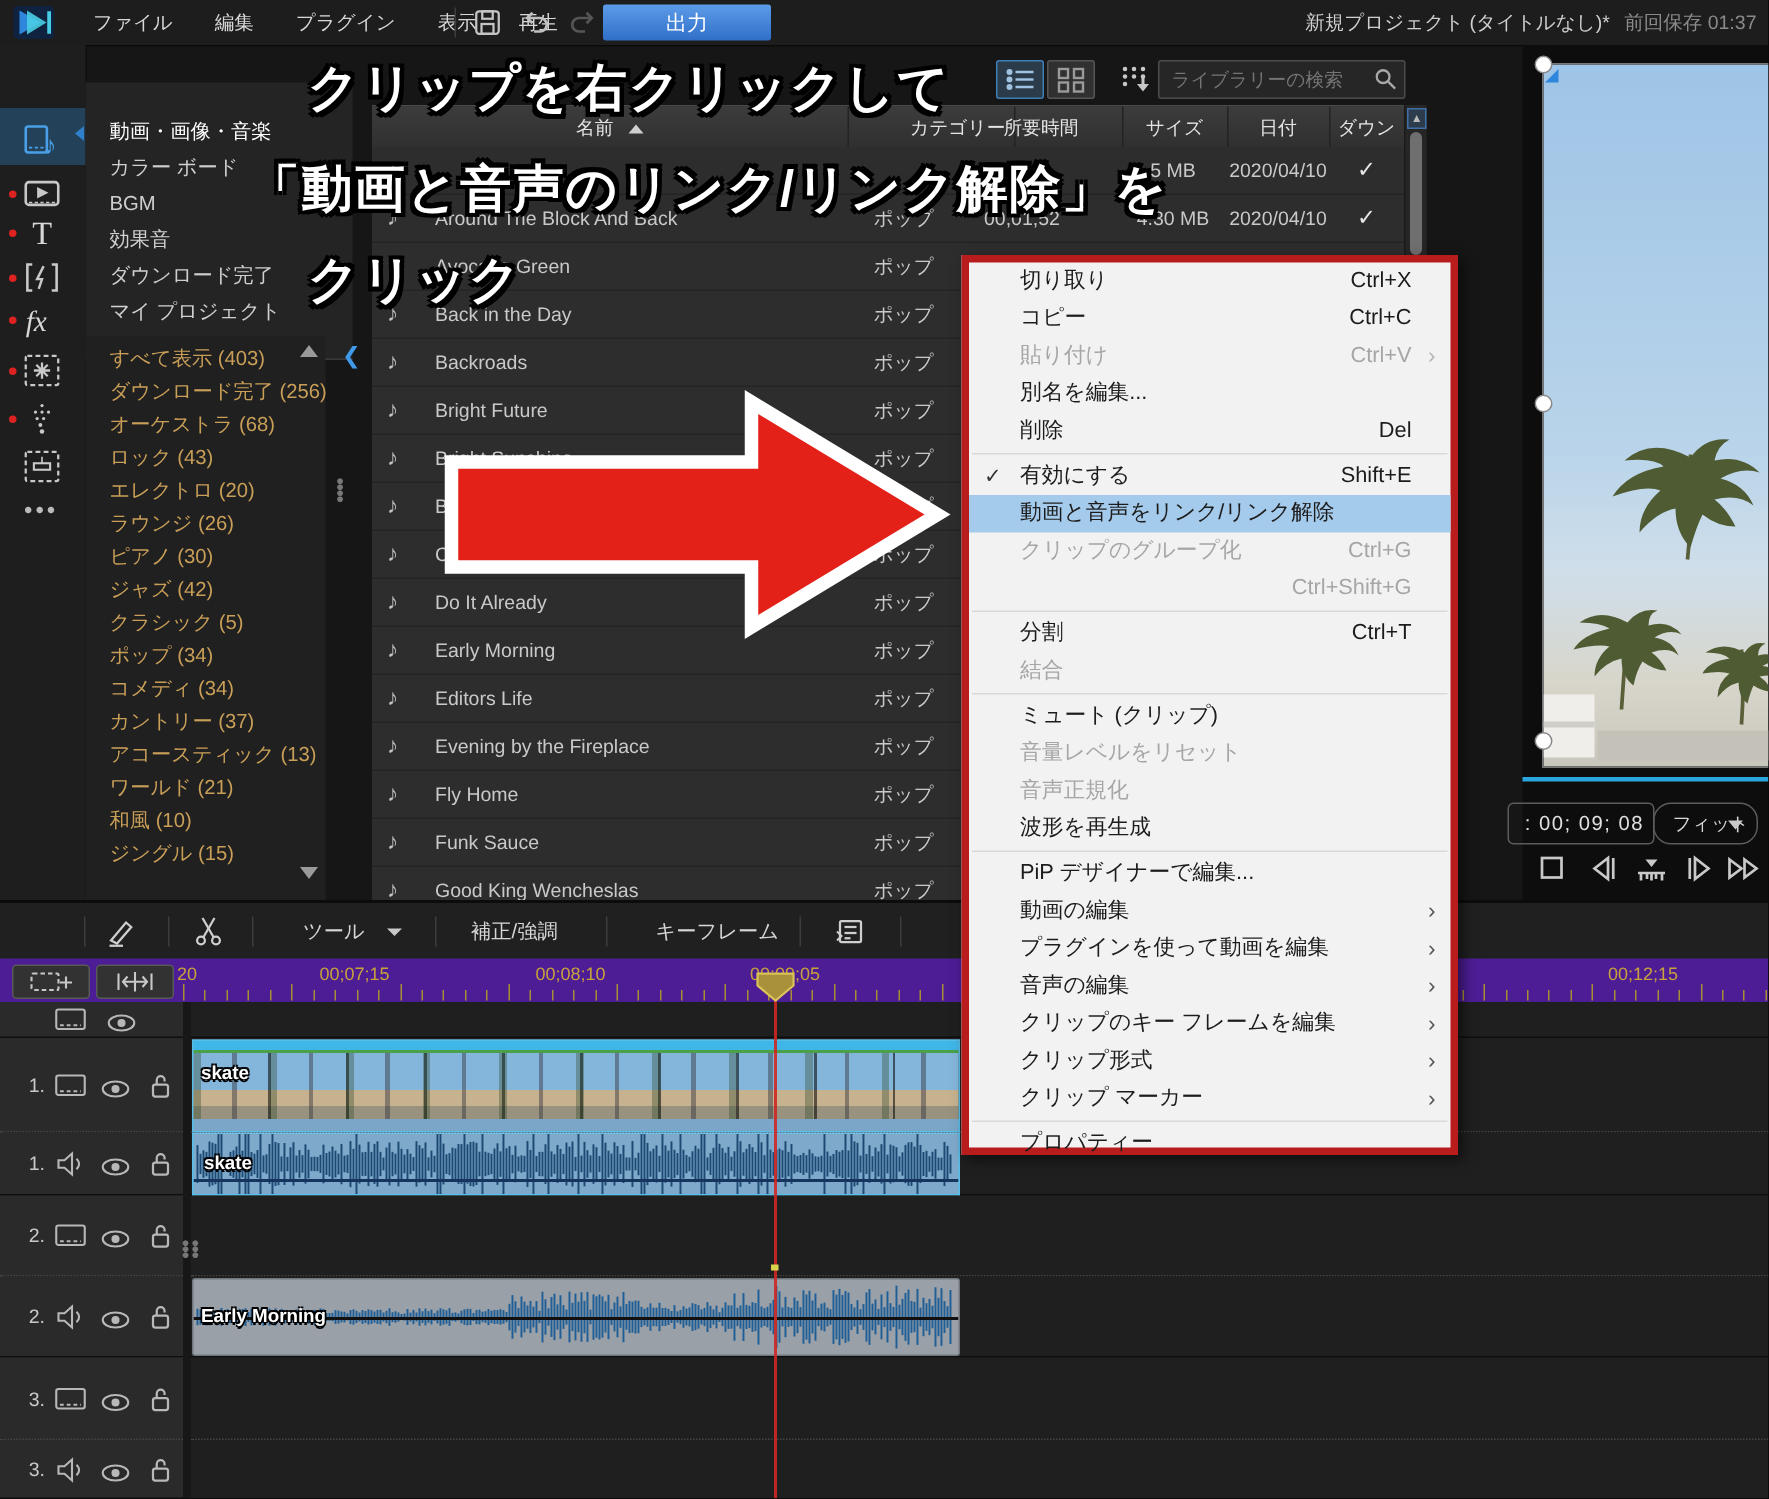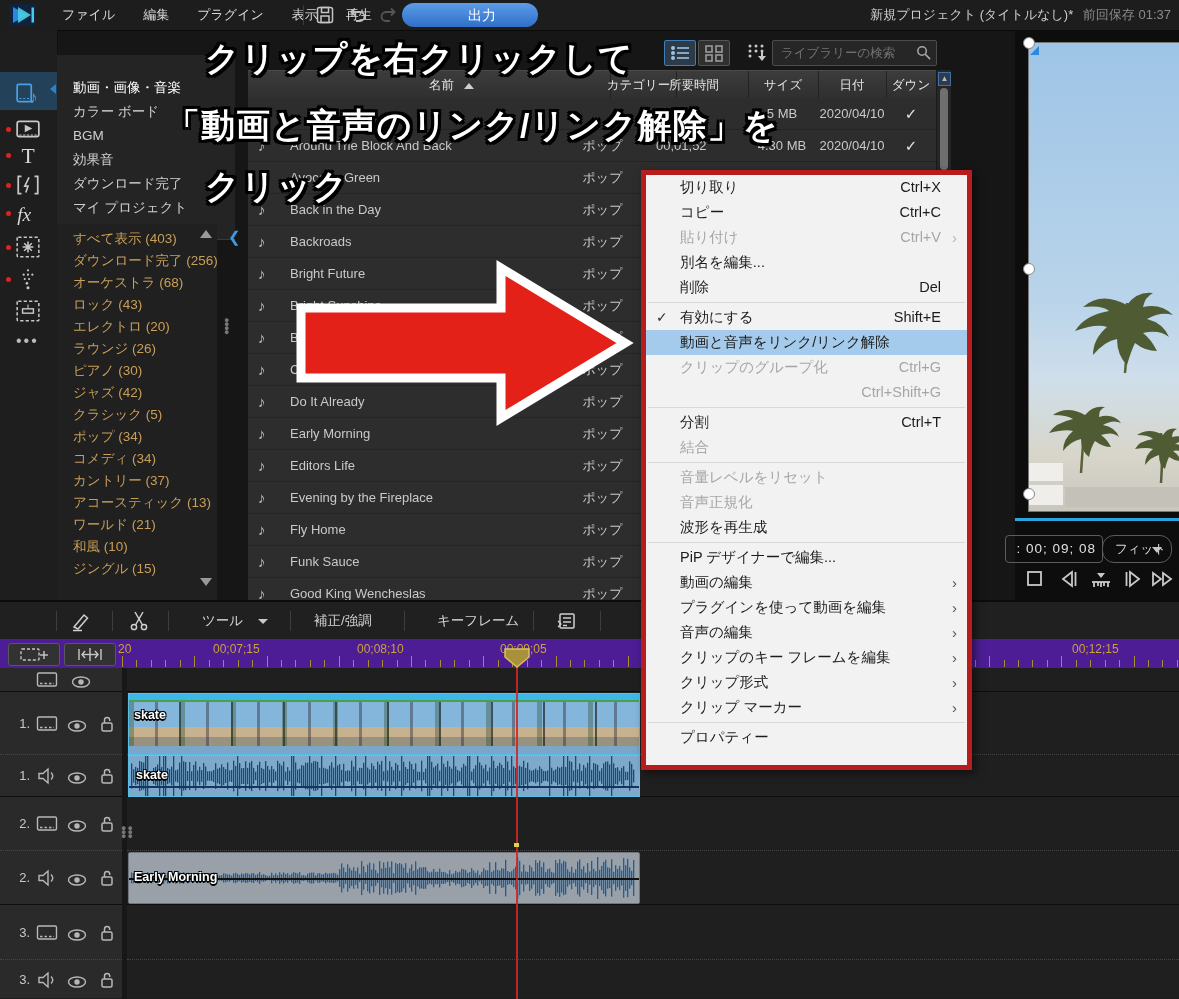--- a/index.html
+++ b/index.html
@@ -3,22 +3,22 @@
 <meta charset="utf-8">
 <style>
   html,body{margin:0;padding:0;background:#000;}
   #app{position:relative;width:1179px;height:999px;background:#161616;overflow:hidden;
        font-family:"Liberation Sans","DejaVu Sans",sans-serif;color:#ccc;}
   .abs{position:absolute;}
   
   .menubar{position:absolute;left:0;top:0;width:1179px;height:30px;background:#1d1d1d;border-bottom:1px solid #0a0a0a;}
   .mb-item{display:inline-block;color:#d8d8d8;font-size:13px;line-height:30px;padding:0 14px;cursor:default;}
   .mb-sep{position:absolute;top:5px;width:1px;height:20px;background:#3c3c3c;}
-  .produce-btn{position:absolute;left:402px;top:3px;width:112px;height:24px;border-radius:12px;
-    background:linear-gradient(#5d9ce8,#2f6fc8);color:#fff;font-size:14px;text-align:center;line-height:24px;padding-left:24px;}
+  .produce-btn{position:absolute;left:402px;top:3px;width:112px;height:24px;border-radius:2px;
+    background:linear-gradient(#5d9ce8,#2f6fc8);color:#fff;font-size:14px;text-align:center;line-height:24px;}
   .proj-info{position:absolute;right:8px;top:0;height:30px;line-height:30px;font-size:13px;}
   .proj-title{color:#cfcfcf;} .proj-saved{color:#8a8a8a;margin-left:6px;}
   .tool-ic{position:absolute;top:4px;width:22px;height:22px;color:#c4c4c4;}
   .tool-ic svg{width:100%;height:100%;}
   
   .rail{position:absolute;left:0;top:30px;width:57px;height:570px;background:#1e1e1e;border-right:1px solid #101010;}
   .rail-cell{position:absolute;left:0;width:57px;height:32px;}
   .rail-cell svg{position:absolute;left:16px;top:3px;width:26px;height:26px;}
   .rail-sel{background:#234158;}
   .red-dot{position:absolute;left:6px;top:13px;width:5px;height:5px;border-radius:50%;background:#d22;}
@@ -256,21 +256,21 @@
   </span>
   <div class="search-box">
     <input placeholder="ライブラリーの検索" style="">
     <svg viewBox="0 0 18 18" fill="none" stroke="#a8a8a8" stroke-width="1.6">
         <circle cx="7.5" cy="7.5" r="4.5"></circle>
         <line x1="11" y1="11" x2="16" y2="16"></line>
       </svg>
   </div>
 
   <div class="tbl-header" id="tbl-header">
-      <div class="th" style="left: 0px; width: 317px; margin-left: 45px;"><span>名前</span><span class="sort-tri"></span></div>
+      <div class="th" style="left: 0px; width: 317px;"><span>名前</span><span class="sort-tri"></span></div>
       <div class="th" style="left: 317px; width: 75px; margin-left: 36px;"><span>カテゴリー</span></div>
       <div class="th" style="left: 392px; width: 108px;"><span>所要時間</span></div>
       <div class="th" style="left: 500px; width: 70px;"><span>サイズ</span></div>
       <div class="th" style="left: 570px; width: 68px;"><span>日付</span></div>
       <div class="th" style="left: 638px; width: 50px;"><span>ダウンロード</span></div>
     </div>
   <div class="rows" id="rows">
       <div class="row">
         <div class="note">♪</div>
         <div class="cell" style="left: 42px; width: 270px;"></div>
@@ -1280,20 +1280,23 @@
       </div>
       <div class="csep"></div>
       <div class="cmi">
         <div class="lbl">分割</div>
         <div class="sc">Ctrl+T</div>
       </div>
       <div class="cmi dis">
         <div class="lbl">結合</div>
       </div>
       <div class="csep"></div>
+      <div class="cmi">
+        <div class="lbl">ミュート (クリップ)</div>
+      </div>
       <div class="cmi dis">
         <div class="lbl">音量レベルをリセット</div>
       </div>
       <div class="cmi dis">
         <div class="lbl">音声正規化</div>
       </div>
       <div class="cmi">
         <div class="lbl">波形を再生成</div>
       </div>
       <div class="csep"></div>

